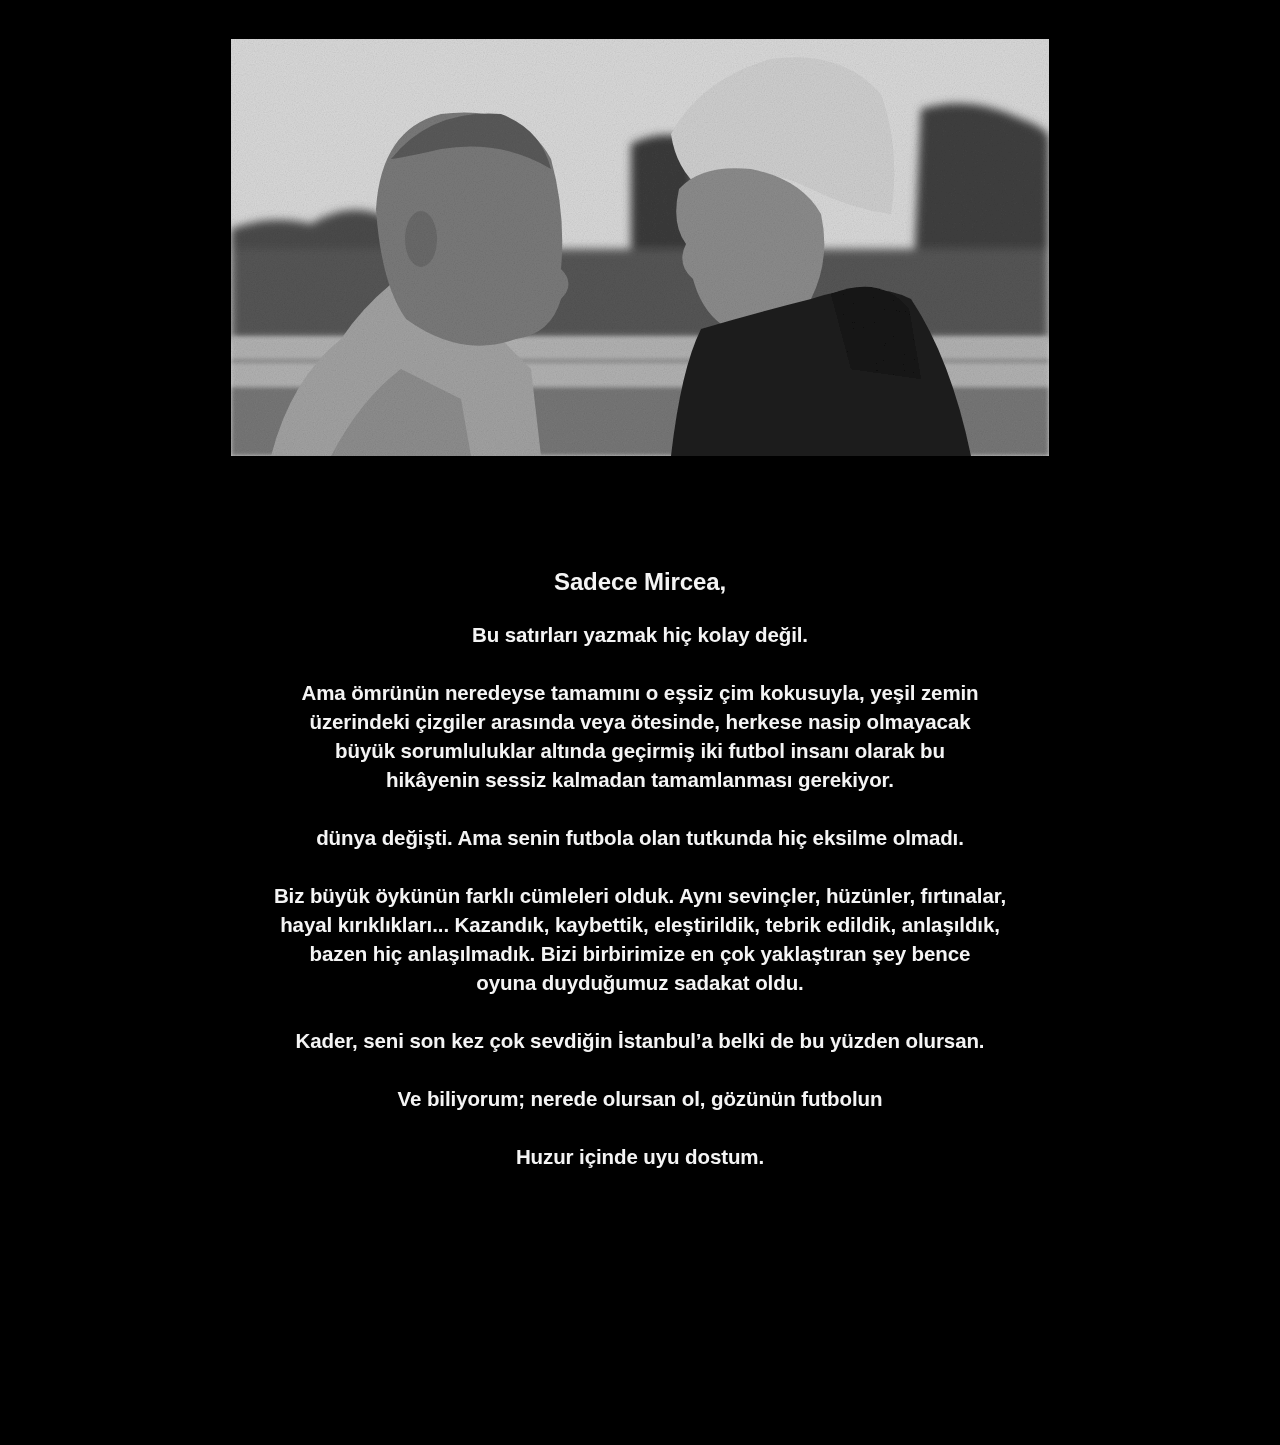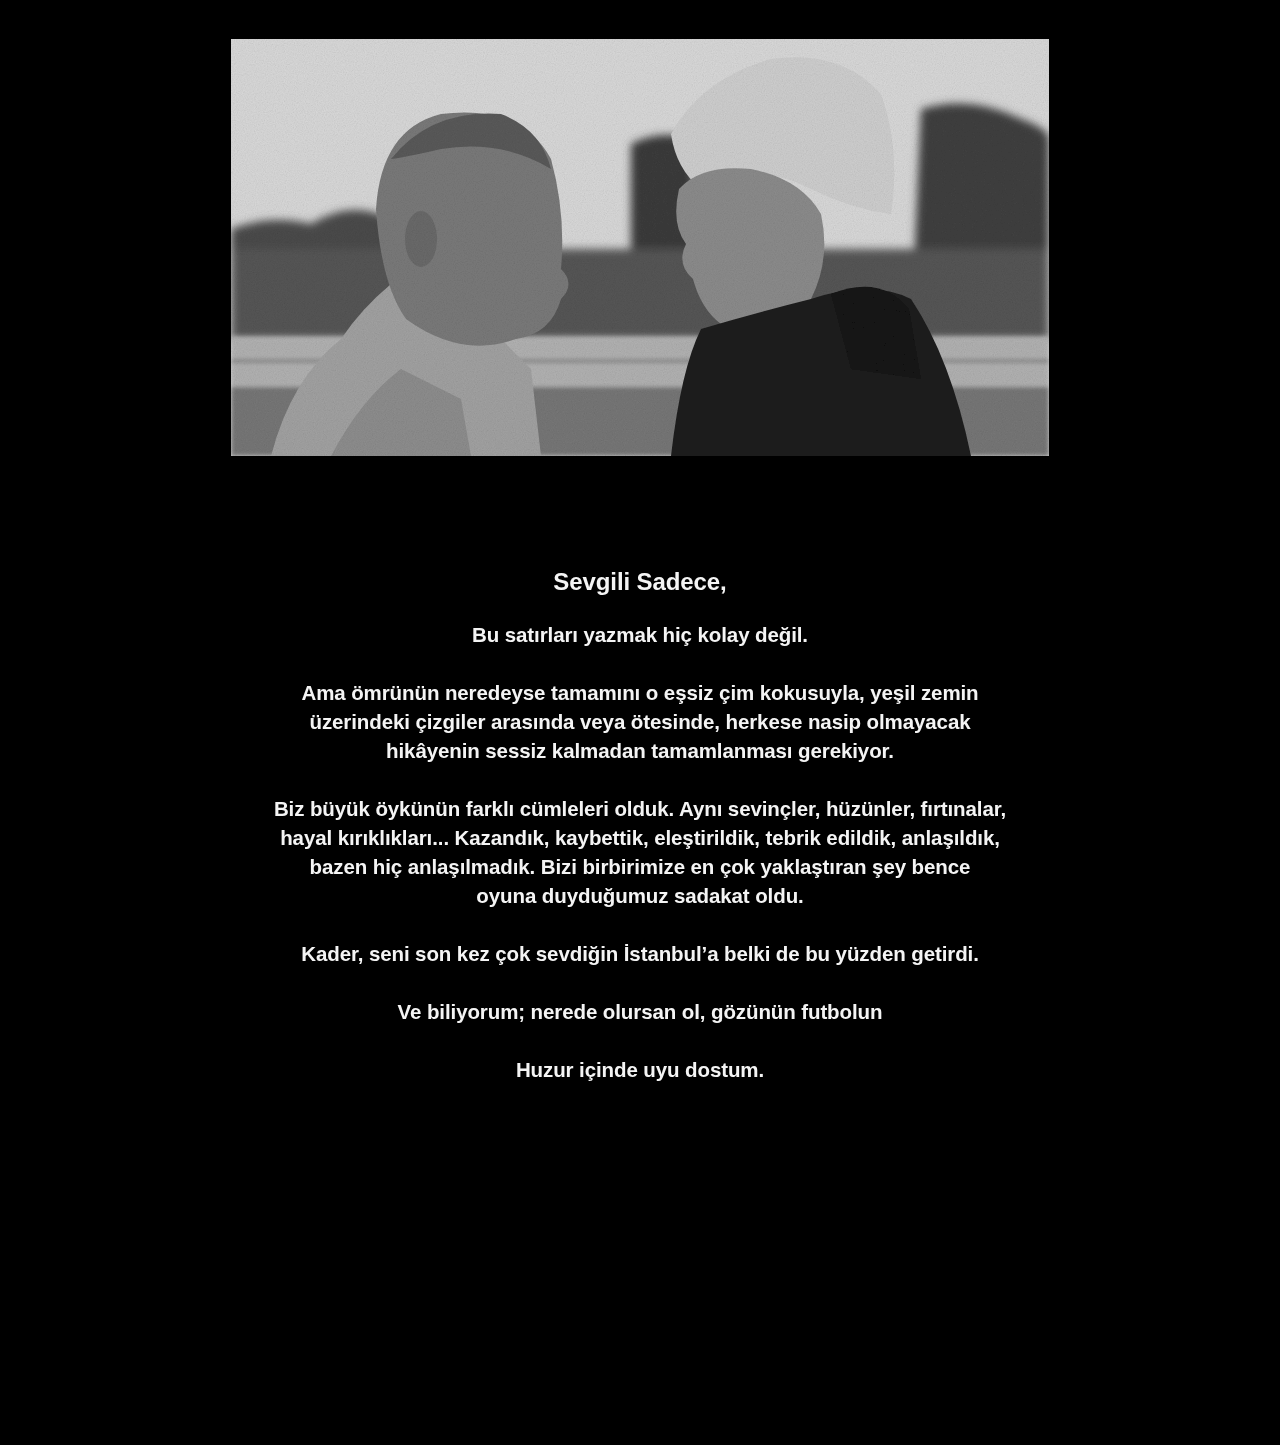--- a/index.html
+++ b/index.html
@@ -105,44 +105,46 @@
 
       <path d="M448 150 Q470 125 520 130 Q570 140 590 175 Q600 220 580 260 Q540 290 490 285 Q470 270 462 240 Q445 225 455 205 Q440 185 448 150 Z" fill="#8c8c8c"></path>
 
       <path d="M440 417 Q450 330 470 290 Q520 275 580 260 Q640 240 680 260 Q720 320 740 417 Z" fill="#1e1e1e"></path>
       <path d="M600 255 Q650 235 678 270 L690 340 L620 330 Z" fill="#141414"></path>
     </g>
   </svg>
 </div>
 
 <div class="letter">
-  <div class="salutation">Sevgili Sadece,</div>
+  <div class="salutation">Sadece Mircea,</div>
 
   <div class="para">
     <span class="line">Bu satırları yazmak hiç kolay değil.</span>
   </div>
 
   <div class="para">
     <span class="line">Ama ömrünün neredeyse tamamını o eşsiz çim kokusuyla, yeşil zemin</span>
     <span class="line">üzerindeki çizgiler arasında veya ötesinde, herkese nasip olmayacak</span>
+    <span class="line">büyük sorumluluklar altında geçirmiş iki futbol insanı olarak bu</span>
     <span class="line">hikâyenin sessiz kalmadan tamamlanması gerekiyor.</span>
   </div>
 
   <div class="para">
+    <span class="line">dünya değişti. Ama senin futbola olan tutkunda hiç eksilme olmadı.</span>
   </div>
 
   <div class="para">
     <span class="line">Biz büyük öykünün farklı cümleleri olduk. Aynı sevinçler, hüzünler, fırtınalar,</span>
     <span class="line">hayal kırıklıkları... Kazandık, kaybettik, eleştirildik, tebrik edildik, anlaşıldık,</span>
     <span class="line">bazen hiç anlaşılmadık. Bizi birbirimize en çok yaklaştıran şey bence</span>
     <span class="line">oyuna duyduğumuz sadakat oldu.</span>
   </div>
 
   <div class="para">
-    <span class="line">Kader, seni son kez çok sevdiğin İstanbul’a belki de bu yüzden getirdi.</span>
+    <span class="line">Kader, seni son kez çok sevdiğin İstanbul’a belki de bu yüzden olursan.</span>
   </div>
 
 
   <div class="para">
     <span class="line">Ve biliyorum; nerede olursan ol, gözünün futbolun</span>
   </div>
 
   <div class="para">
     <span class="line">Huzur içinde uyu dostum.</span>
   </div>

